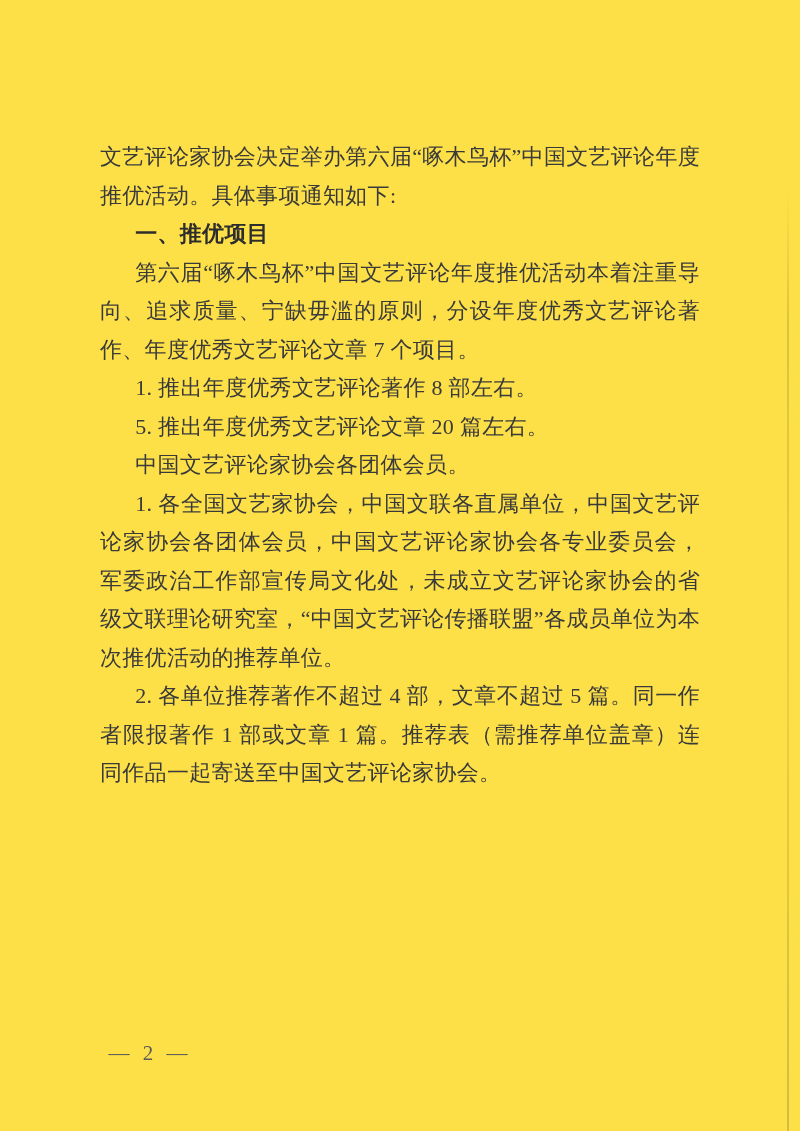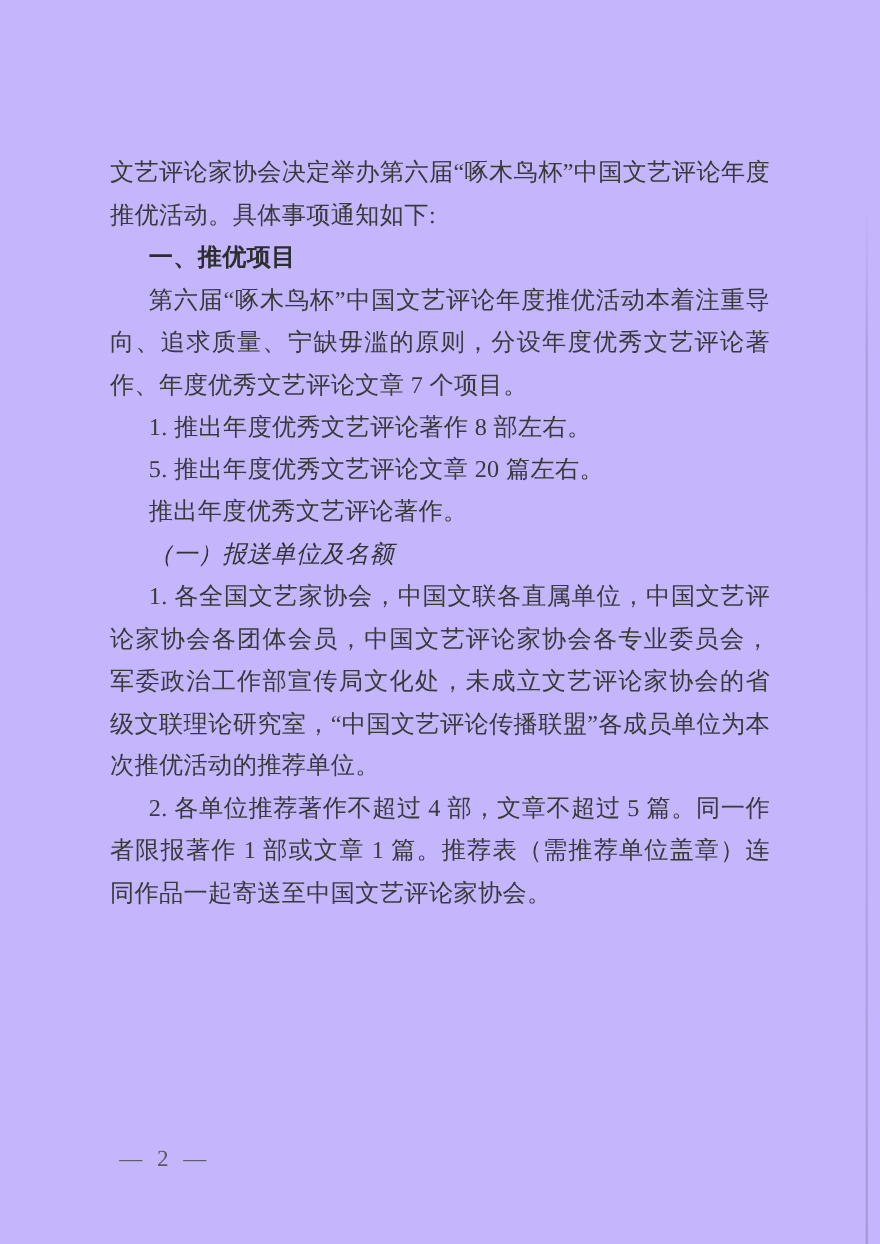--- a/index.html
+++ b/index.html
@@ -3,21 +3,21 @@
 <meta charset="utf-8">
 <style>
   html,body{margin:0;padding:0;}
   body{
     width:800px;height:1131px;position:relative;
     background:#ffffff;
     font-family:"Liberation Serif","DejaVu Serif",serif;
     overflow:hidden;
   }
   .page{
-    position:absolute;inset:0;background:#c4b5fd;text-decoration:underline;
+    position:absolute;inset:0;background:#fde047;text-decoration:underline;
   }
   
   .scan-edge{
     position:absolute;top:185px;bottom:0;left:787px;width:2px;
     background:linear-gradient(to bottom,rgba(0,0,0,0) 0%,rgba(0,0,0,.13) 15%,rgba(0,0,0,.08) 55%,rgba(0,0,0,.16) 100%);
   }
   .content{
     position:absolute;left:100px;top:138px;width:600px;
     font-size:22px;line-height:38.5px;color:#3a3a3a;
     text-align:justify;text-justify:inter-ideograph;
@@ -44,22 +44,21 @@
 <body>
 
 <div class="page">
 
   <div class="content">
     <p>文艺评论家协会决定举办第六届“啄木鸟杯”中国文艺评论年度推优活动。具体事项通知如下:</p>
     <p class="heading">一、推优项目</p>
     <p class="indent">第六届“啄木鸟杯”中国文艺评论年度推优活动本着注重导向、追求质量、宁缺毋滥的原则，分设年度优秀文艺评论著作、年度优秀文艺评论文章 7 个项目。</p>
     <p class="indent">1. 推出年度优秀文艺评论著作 8 部左右。</p>
     <p class="indent">5. 推出年度优秀文艺评论文章 20 篇左右。</p>
-    <p class="indent">推出年度优秀文艺评论著作。</p>
-    <p class="kaiti">（一）报送单位及名额</p>
+    <p class="indent">中国文艺评论家协会各团体会员。</p>
     <p class="indent">1. 各全国文艺家协会，中国文联各直属单位，中国文艺评论家协会各团体会员，中国文艺评论家协会各专业委员会，军委政治工作部宣传局文化处，未成立文艺评论家协会的省级文联理论研究室，“中国文艺评论传播联盟”各成员单位为本次推优活动的推荐单位。</p>
     <p class="indent">2. 各单位推荐著作不超过 4 部，文章不超过 5 篇。同一作者限报著作 1 部或文章 1 篇。推荐表（需推荐单位盖章）连同作品一起寄送至中国文艺评论家协会。</p>
   </div>
 
   <div class="footer">— 2 —</div>
 
   <div class="scan-edge"></div>
 </div>
 
 </body></html>

